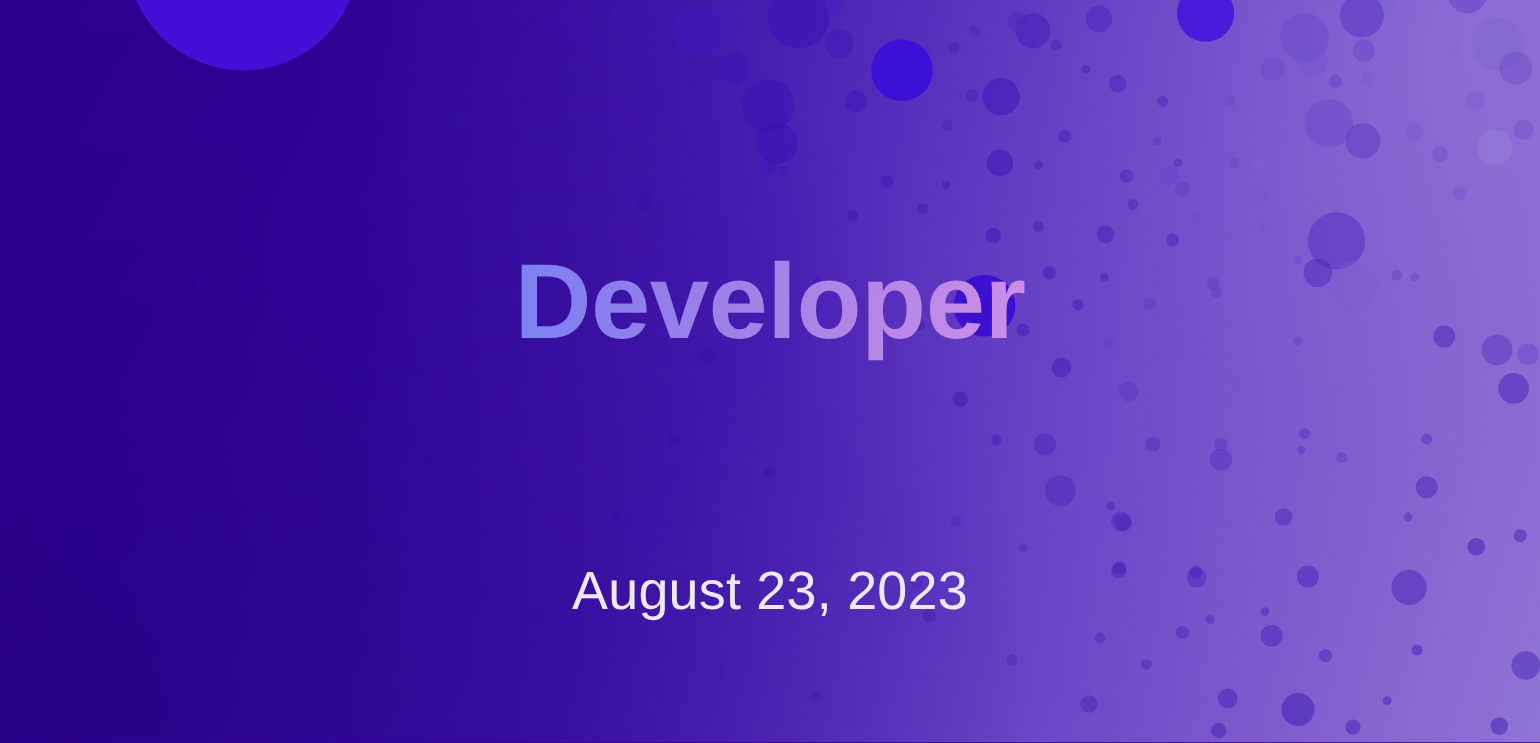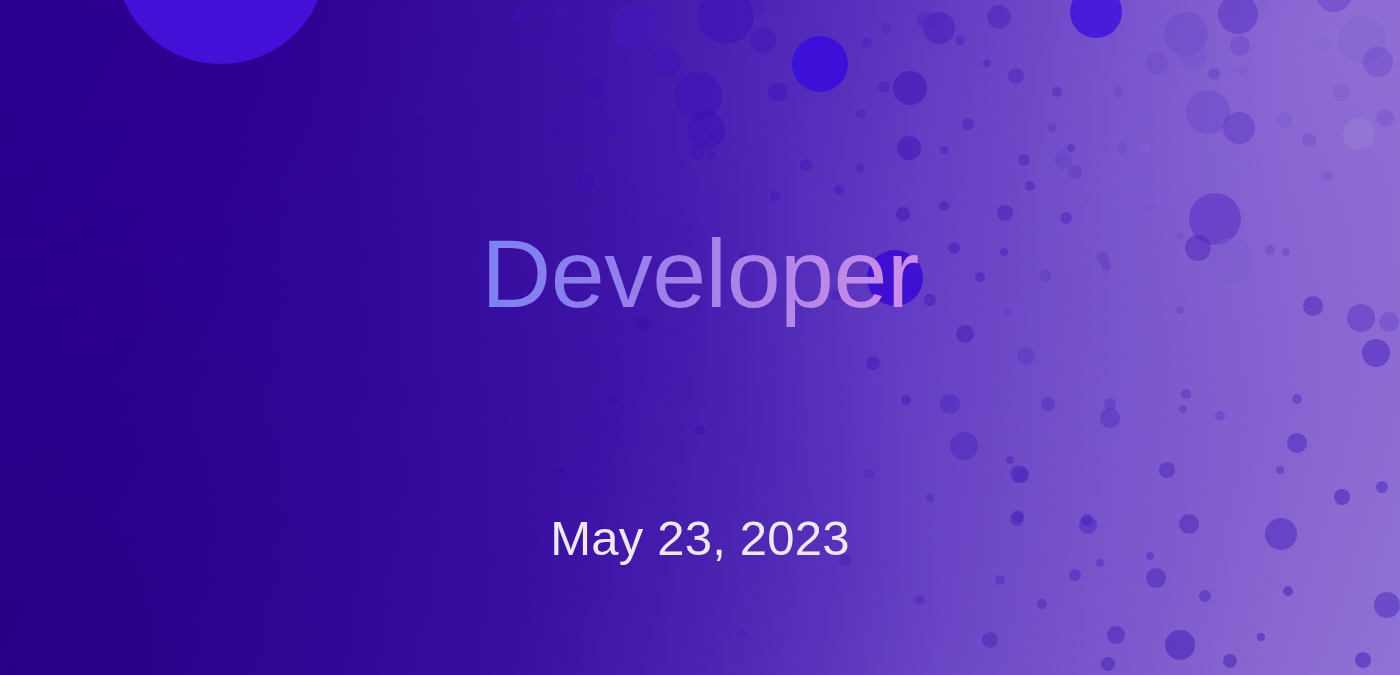--- a/index.html
+++ b/index.html
@@ -74,21 +74,21 @@
     inset:0;
     display:flex;
     flex-direction:column;
     align-items:center;
     justify-content:center;
     text-align:center;
   }
 
   .headline {
     font-size:97px;
-    font-weight:400;
+    font-weight:700;
     line-height:1.13;
     letter-spacing:-0.5px;
     background-image:linear-gradient(96deg,
       #7A83F1 0%,
       #8480F0 14%,
       #907EEC 28%,
       #9D81E8 42%,
       #A984E6 56%,
       #B386E6 68%,
       #BE8AE7 80%,
@@ -279,16 +279,16 @@
       <span style="left: 176px; top: 256px; width: 8px; height: 8px; background: rgb(50, 16, 168); opacity: 0.22;"></span>
       <span style="left: 414px; top: 104px; width: 12px; height: 12px; background: rgb(52, 18, 170); opacity: 0.26;"></span>
     </div>
 
   <div class="accent-circle"></div>
 
   <div class="content">
     <h1 class="headline">
       <span class="l1">Developer</span>
     </h1>
-    <div class="subhead">May 23, 2023</div>
+    <div class="subhead">August 23, 2023</div>
   </div>
 
 </div>
 
 </body></html>

